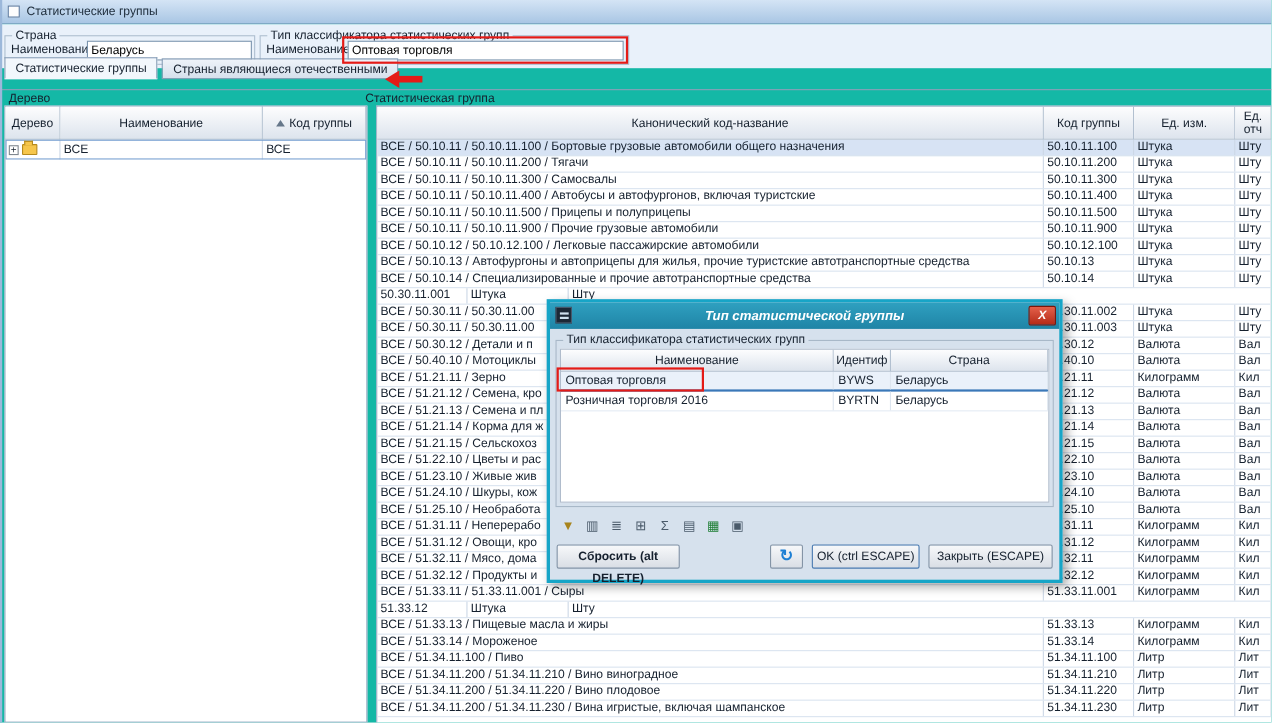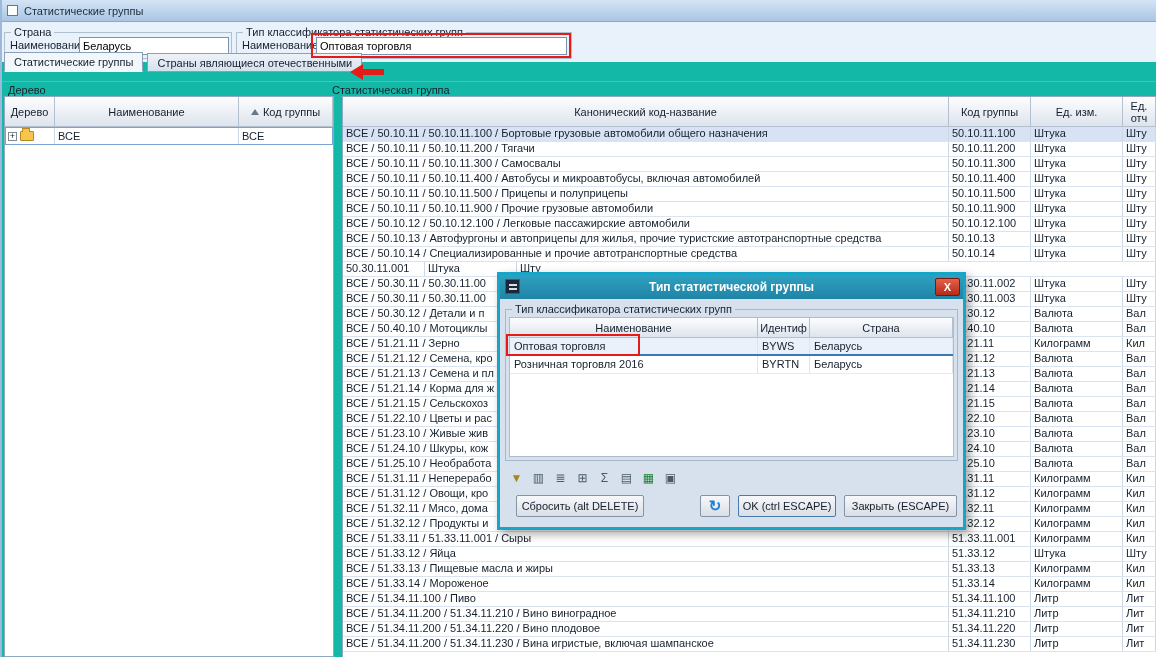--- a/index.html
+++ b/index.html
@@ -61,40 +61,40 @@
   .g-name  { width:606px; } .g-code { width:82px; } .g-unit { width:92px; } .g-unit2 { flex:1; }
   .gbody .grow { display:flex; height:15px; border-bottom:1px solid #dae4f0; }
   .gc { border-right:1px solid #ccd8e6; padding:0 3px; white-space:nowrap; overflow:hidden;
     line-height:13px; font-size:11px; }
   .grow.sel { background:#d7e3f4; }
 
   
   .dialog { position:absolute; left:497px; top:272px; width:469px; height:258px; border:3px solid #17a5c7;
     background:#d6e1ed; box-shadow:4px 4px 9px rgba(0,0,0,.35); z-index:10; }
   .dlg-title { height:24px; background:linear-gradient(#2fa0c0,#1f84a6); color:#fff; font-weight:bold; font-size:12px;
-    display:flex; align-items:center; justify-content:center; position:relative; }
+    display:flex; align-items:center; justify-content:center; position:relative;font-style:italic; }
   .dlg-icon { position:absolute; left:5px; top:4px; width:15px; height:15px; background:#1c2836; border:1px solid #46586c; }
   .dlg-icon:after { content:""; position:absolute; left:3px; top:4px; width:8px; height:2px; background:#cfe0ee; box-shadow:0 4px 0 #cfe0ee; }
   .dlg-close { position:absolute; right:3px; top:3px; width:25px; height:18px;
     background:linear-gradient(#e4604a,#b52b18); border:1px solid #7e150a; color:#fff; font-weight:bold;
     font-size:11px; line-height:16px; text-align:center; border-radius:2px; cursor:default; }
   .dlg-body { position:absolute; left:0; top:24px; right:0; bottom:0; }
   .dlg-groupbox { position:absolute; left:5px; top:10px; right:5px; height:152px; border:1px solid #a8b8c8; }
   .dlg-groupbox .legend { background:#d6e1ed; }
   .dlg-table { position:absolute; left:3px; top:7px; right:3px; bottom:3px; background:#fff; border:1px solid #b0bccc; overflow:hidden; }
   .dlg-head { display:flex; height:20px; }
   .d-name { width:248px; } .d-id { width:52px; } .d-country { flex:1; }
   .drow { display:flex; height:18px; border-bottom:1px solid #e4ebf4; }
   .drow.dsel { background:#eaf1fa; border-bottom:2px solid #3b78b8; }
   .dc { border-right:1px solid #dde5ef; padding:0 4px; line-height:16px; white-space:nowrap; overflow:hidden; }
   .dlg-toolbar { position:absolute; left:7px; top:170px; display:flex; gap:3px; }
   .tico { width:19px; height:17px; display:flex; align-items:center; justify-content:center; font-size:12px; }
   .btn { position:absolute; height:22px; background:linear-gradient(#f7f8fa,#d9dee5); border:1px solid #8494a6;
     border-radius:2px; font-size:11px; text-align:center; line-height:20px; cursor:default; }
-  #btn-reset  { left:16px;   top:196px; width:128px; }
+  #btn-reset  { left:6px;   top:196px; width:112px;font-weight:bold; }
   #btn-refresh{ left:200px; top:196px; width:30px; color:#1d7fd4; font-size:15px; font-weight:bold; line-height:19px; }
   #btn-ok     { left:238px; top:196px; width:98px; border:1px solid #4a7ab0; }
   #btn-close  { left:344px; top:196px; width:113px; }
 
   
   .ann { position:absolute; border:2px solid #e41b17; pointer-events:none; z-index:20; }
   #ann-input { left:311px; top:33px; width:260px; height:25px; }
   #ann-dialog-row { left:6px; top:35px; width:134px; height:22px; }
   #ann-arrow { position:absolute; left:350px; top:64px; width:35px; height:16px; pointer-events:none; z-index:20; }
   .arr-head { position:absolute; left:0; top:0; width:0; height:0; border-top:8px solid transparent;
@@ -173,21 +173,21 @@
           <div class="gc g-unit">Штука</div>
           <div class="gc g-unit2">Шту</div>
         </div>
         <div class="grow">
           <div class="gc g-name">ВСЕ / 50.10.11 / 50.10.11.300 / Самосвалы</div>
           <div class="gc g-code">50.10.11.300</div>
           <div class="gc g-unit">Штука</div>
           <div class="gc g-unit2">Шту</div>
         </div>
         <div class="grow">
-          <div class="gc g-name">ВСЕ / 50.10.11 / 50.10.11.400 / Автобусы и микроавтобусы, включая автомобилей</div>
+          <div class="gc g-name">ВСЕ / 50.10.11 / 50.10.11.400 / Автобусы и автофургонов, включая туристские</div>
           <div class="gc g-code">50.10.11.400</div>
           <div class="gc g-unit">Штука</div>
           <div class="gc g-unit2">Шту</div>
         </div>
         <div class="grow">
           <div class="gc g-name">ВСЕ / 50.10.11 / 50.10.11.500 / Прицепы и полуприцепы</div>
           <div class="gc g-code">50.10.11.500</div>
           <div class="gc g-unit">Штука</div>
           <div class="gc g-unit2">Шту</div>
         </div>
@@ -322,21 +322,20 @@
           <div class="gc g-unit">Килограмм</div>
           <div class="gc g-unit2">Кил</div>
         </div>
         <div class="grow">
           <div class="gc g-name">ВСЕ / 51.33.11 / 51.33.11.001 / Сыры</div>
           <div class="gc g-code">51.33.11.001</div>
           <div class="gc g-unit">Килограмм</div>
           <div class="gc g-unit2">Кил</div>
         </div>
         <div class="grow">
-          <div class="gc g-name">ВСЕ / 51.33.12 / Яйца</div>
           <div class="gc g-code">51.33.12</div>
           <div class="gc g-unit">Штука</div>
           <div class="gc g-unit2">Шту</div>
         </div>
         <div class="grow">
           <div class="gc g-name">ВСЕ / 51.33.13 / Пищевые масла и жиры</div>
           <div class="gc g-code">51.33.13</div>
           <div class="gc g-unit">Килограмм</div>
           <div class="gc g-unit2">Кил</div>
         </div>

